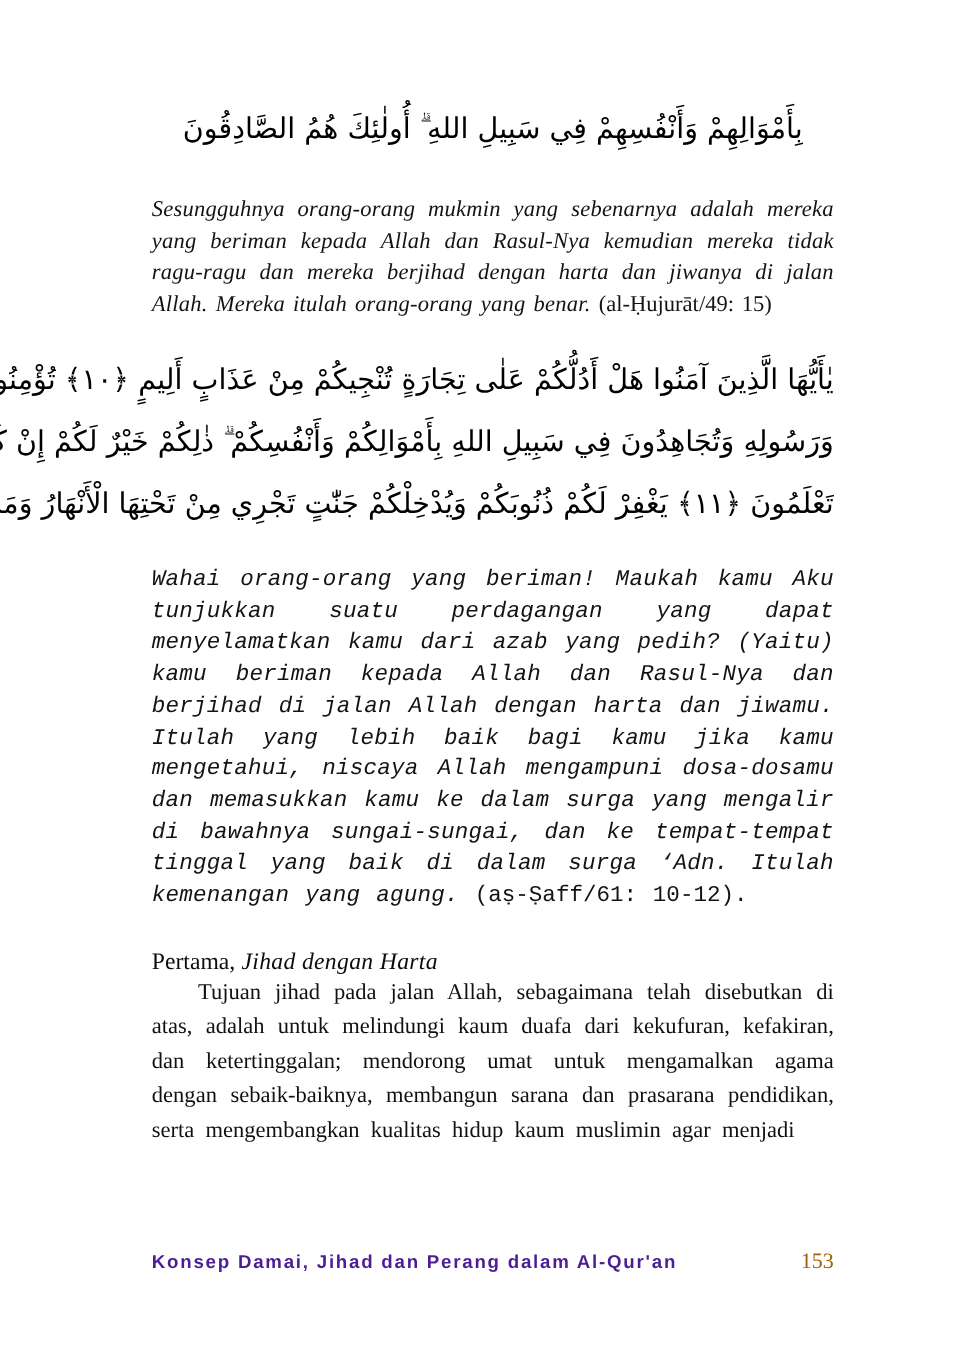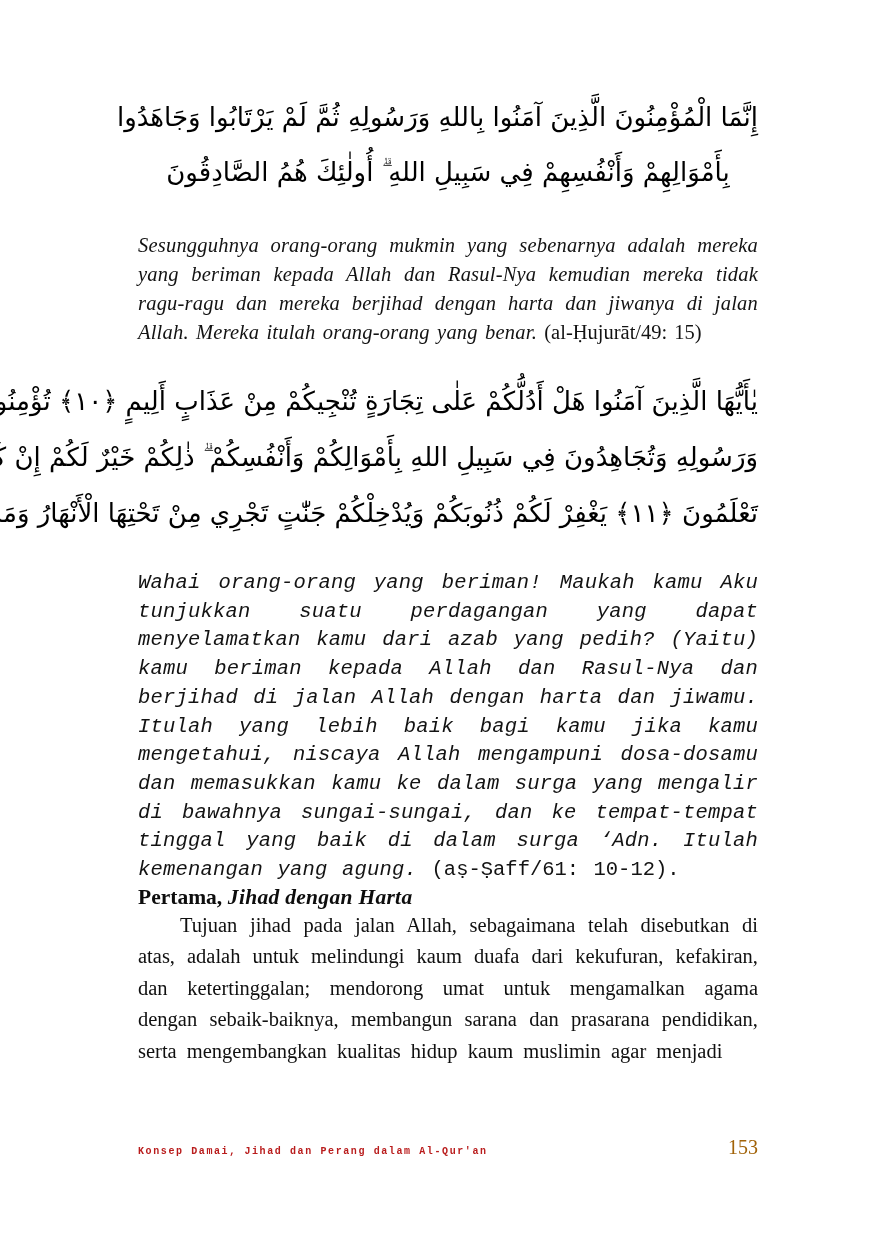--- a/index.html
+++ b/index.html
@@ -52,22 +52,23 @@
     color: #131313;
   }
   .translation .ref {
     font-style: normal;
     letter-spacing: 0;
   }
   #translation-2 { margin-top: 28px; line-height: 28.7px; font-family: Liberation Mono, monospace; }
 
   
   .section-heading {
+    margin-top: 32px;
     font-size: 21.5px;
-    font-weight: bold;
+    font-weight: normal;
     color: #0d0d0d;
   }
   .section-heading .lead { font-style: normal; }
   .section-heading .title { font-style: italic; letter-spacing: 0.3px; }
 
   
   .body-paragraph {
     font-size: 20.5px;
     line-height: 31.5px;
     text-align: justify;
@@ -80,40 +81,39 @@
   .footer {
     position: absolute;
     left: 138px;
     width: 620px;
     top: 1136px;
     display: flex;
     justify-content: space-between;
     align-items: baseline;
   }
   .running-title {
-    font-family: Liberation Mono, monospace;
-    font-size: 10px;
+    font-family: Liberation Sans, sans-serif;
+    font-size: 17px;
     font-weight: bold;
     letter-spacing: 1.6px;
-    color: #b91c1c;
+    color: #4c1d95;
   }
   .page-number {
     font-family: "Liberation Serif", serif;
     font-size: 20px;
     color: #a16207;
   }
 </style>
 </head>
 <body>
 
 <div class="page">
   <div class="content">
 
     <div class="arabic-block" id="quran-1">
-      <div class="arabic-line">إِنَّمَا الْمُؤْمِنُونَ الَّذِينَ آمَنُوا بِاللهِ وَرَسُولِهِ ثُمَّ لَمْ يَرْتَابُوا وَجَاهَدُوا</div>
       <div class="arabic-line">بِأَمْوَالِهِمْ وَأَنْفُسِهِمْ فِي سَبِيلِ اللهِ ۗ أُولٰئِكَ هُمُ الصَّادِقُونَ</div>
     </div>
 
     <p class="translation" id="translation-1"><span>Sesungguhnya orang-orang mukmin yang sebenarnya adalah mereka yang beriman kepada Allah dan Rasul-Nya kemudian mereka tidak ragu-ragu dan mereka berjihad dengan harta dan jiwanya di jalan Allah. Mereka itulah orang-orang yang benar. </span><span class="ref">(al-Ḥujurāt/49: 15)</span></p>
 
     <div class="arabic-block" id="quran-2">
       <div class="arabic-line">يٰأَيُّهَا الَّذِينَ آمَنُوا هَلْ أَدُلُّكُمْ عَلٰى تِجَارَةٍ تُنْجِيكُمْ مِنْ عَذَابٍ أَلِيمٍ ﴿١٠﴾ تُؤْمِنُونَ بِاللهِ</div>
       <div class="arabic-line">وَرَسُولِهِ وَتُجَاهِدُونَ فِي سَبِيلِ اللهِ بِأَمْوَالِكُمْ وَأَنْفُسِكُمْ ۗ ذٰلِكُمْ خَيْرٌ لَكُمْ إِنْ كُنْتُمْ</div>
       <div class="arabic-line">تَعْلَمُونَ ﴿١١﴾ يَغْفِرْ لَكُمْ ذُنُوبَكُمْ وَيُدْخِلْكُمْ جَنّٰتٍ تَجْرِي مِنْ تَحْتِهَا الْأَنْهَارُ وَمَسَاكِنَ</div>
     </div>

